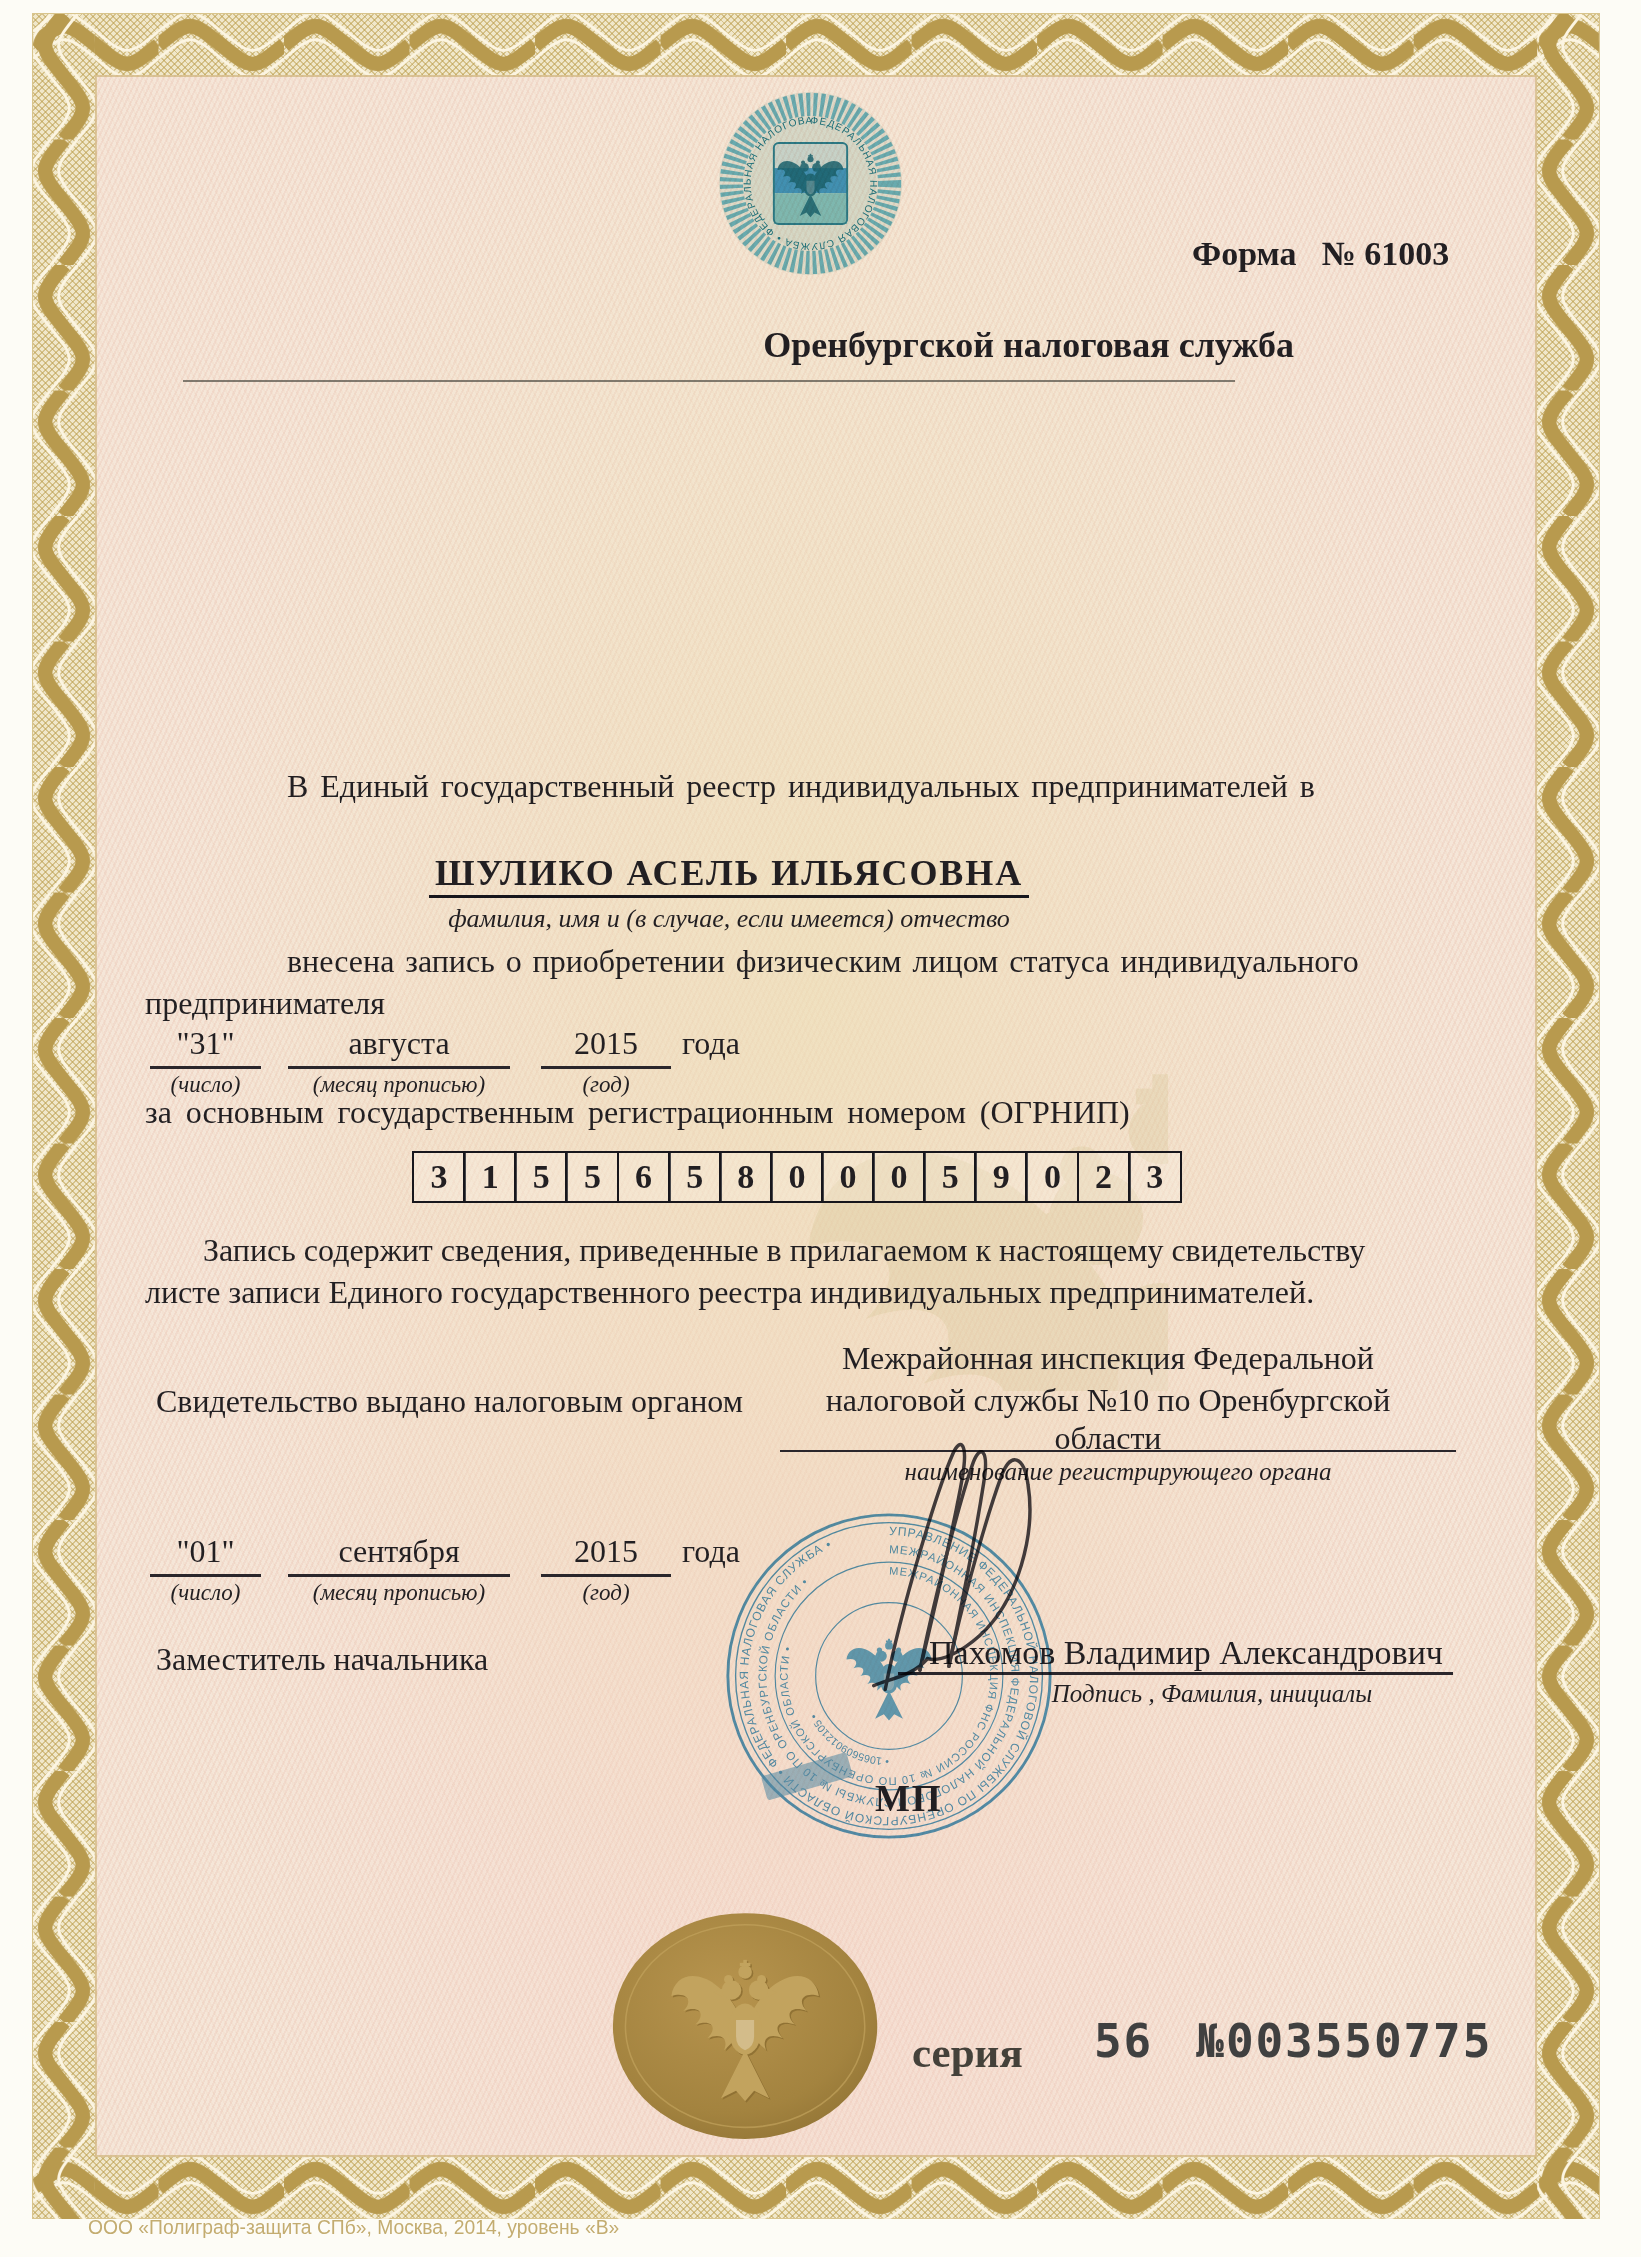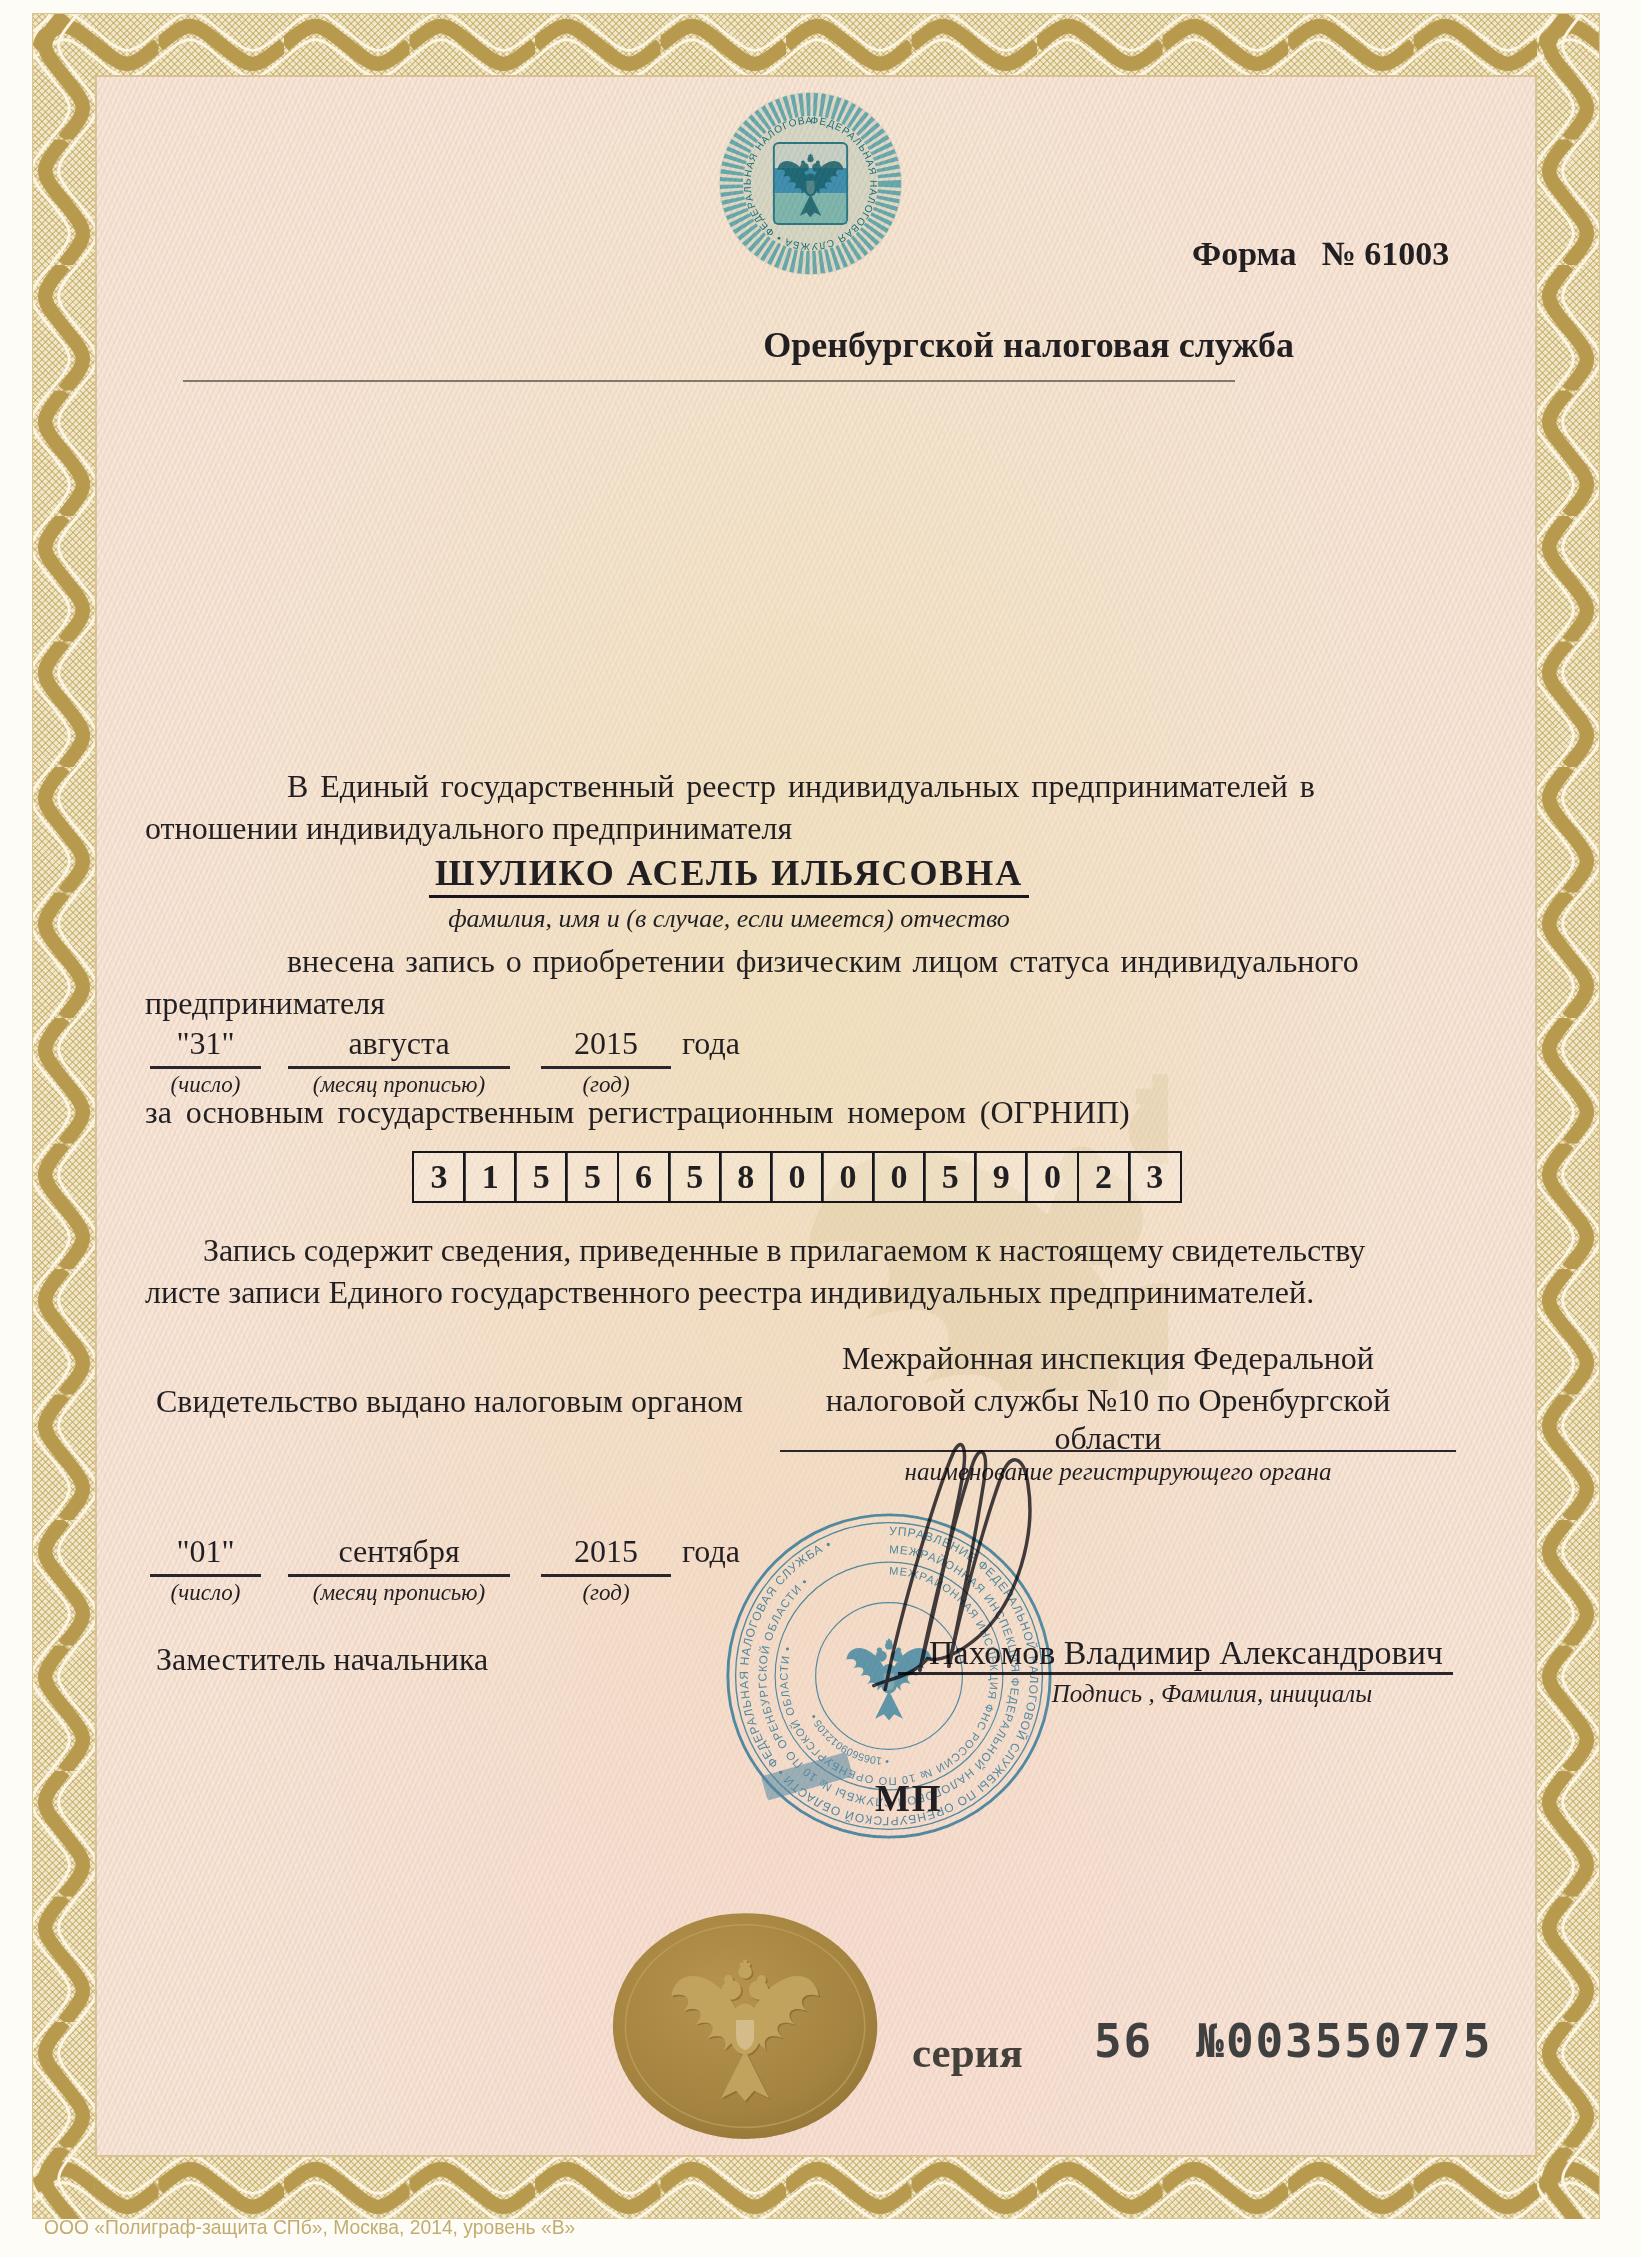--- a/index.html
+++ b/index.html
@@ -26,21 +26,21 @@
   .abs{position:absolute;z-index:6;}
   .ctr{text-align:center;}
   .it{font-style:italic;}
   .b{font-weight:bold;text-align:right;}
   .uline{position:absolute;z-index:6;height:2.9px;background:#2a262b;}
   .thinline{position:absolute;z-index:6;height:1.9px;background:#5a554c;opacity:.75;}
   .obox{width:50px;height:48px;border:2.9px solid #17161c;margin-left:-2.9px;display:flex;
         align-items:center;justify-content:center;font:bold 34px "Liberation Serif",serif;
         background:rgba(255,252,246,.22);}
   .blend{mix-blend-mode:multiply;}
-  .footer-note{font-family:"Liberation Sans",sans-serif;color:#c3ac70;}
+  .footer-note{font-family:"Liberation Sans",sans-serif;color:#c3ac70;margin-left:44px;}
   .mono{font-family:"DejaVu Sans Mono",monospace;}
 </style>
 </head>
 <body>
 
 <div class="page">
 
   <svg width="0" height="0" style="position:absolute" aria-hidden="true">
     <defs>
       <symbol id="eagle-sym" viewBox="-50 -55 100 110">
@@ -113,21 +113,20 @@
 
   <div class="abs b" style="left:1192px;top:235px;font-size:34px">
     <span>Форма</span><span style="margin-left:25px">№ 61003</span>
   </div>
 
   <div class="abs ctr b" style="left:145px;top:324px;width:1149px;font-size:36px">Оренбургской налоговая служба</div>
   <div class="thinline" style="left:183px;top:380px;width:1052px"></div>
 
 
   <div class="abs" style="left:287px;top:768px;font-size:32px;word-spacing:3.9px">В Единый государственный реестр индивидуальных предпринимателей в</div>
-  <div class="abs" style="left:145px;top:810px;font-size:32px">отношении индивидуального предпринимателя</div>
 
   <div class="abs ctr" style="left:135px;top:852px;width:1188px">
     <span class="b" style="font-size:36px;letter-spacing:1.9px;border-bottom:3.9px solid #17161c;padding:0 5.8px 1.9px">ШУЛИКО АСЕЛЬ ИЛЬЯСОВНА</span>
   </div>
   <div class="abs ctr it" style="left:135px;top:904px;width:1188px;font-size:26px">фамилия, имя и (в случае, если имеется) отчество</div>
 
   <div class="abs" style="left:287px;top:943px;font-size:32px;word-spacing:2.9px">внесена запись о приобретении физическим лицом статуса индивидуального</div>
   <div class="abs" style="left:145px;top:985px;font-size:32px">предпринимателя</div>
 
   <div class="abs ctr" style="left:150px;top:1025px;width:111px;font-size:32px">"31"</div>

